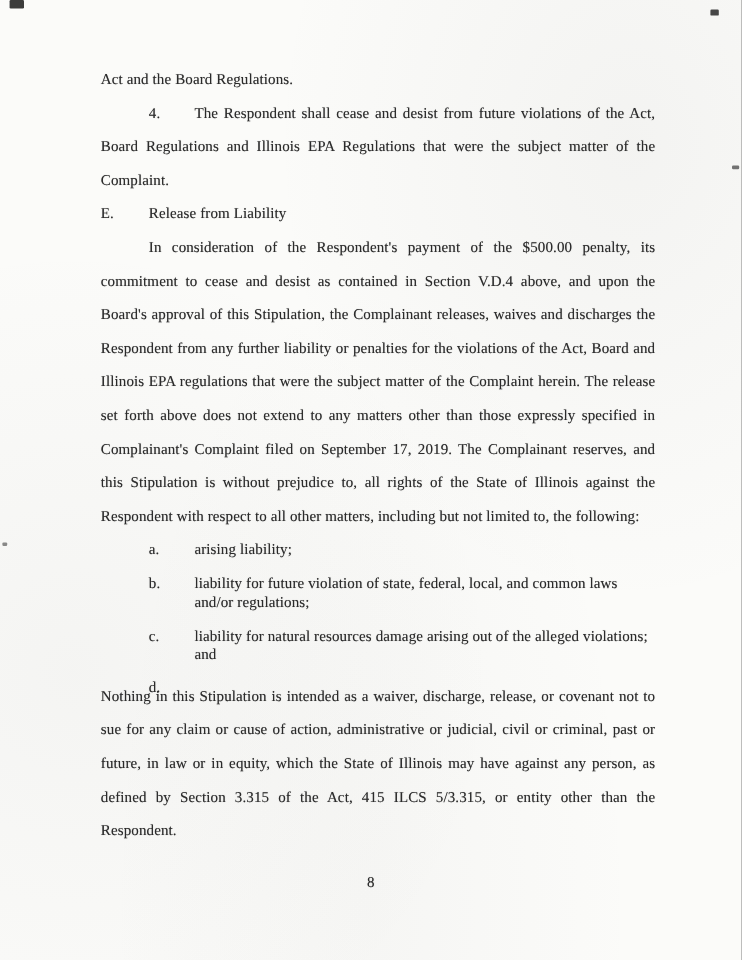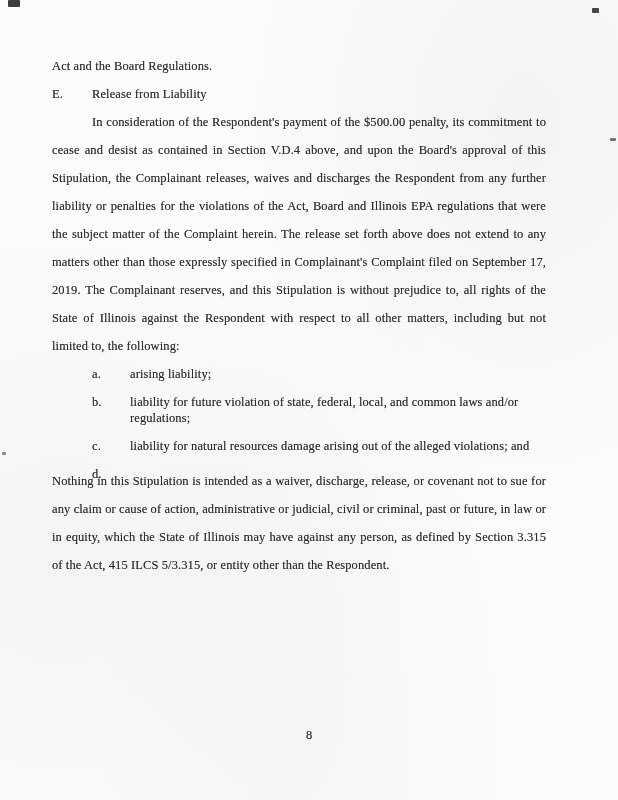--- a/index.html
+++ b/index.html
@@ -18,21 +18,21 @@
     color: #2b2b2b;
   }
   .scan-speck { position: absolute; background: #1a1a1a; border-radius: 1px; }
   .speck-1 { left: 8px;  top: 0;    width: 12px; height: 7px; opacity: .85; }
   .speck-2 { left: 592px; top: 8px; width: 7px;  height: 5px; opacity: .8; }
   .speck-3 { left: 610px; top: 138px; width: 6px; height: 3px; opacity: .6; }
   .speck-4 { left: 2px;  top: 452px; width: 4px; height: 3px; opacity: .5; }
 
   .content {
     position: absolute;
-    left: 52px;
+    left: 84px;
     right: 72px;
     top: 52px;
     font-size: 12.5px;
     line-height: 28px;
     text-shadow: 0 0 0.6px rgba(70,70,70,0.55);
     letter-spacing: 0.1px;
   }
 
   p { margin: 0; }
   .para { text-align: justify; }
@@ -74,20 +74,21 @@
 
   <div class="scan-speck speck-1"></div>
   <div class="scan-speck speck-2"></div>
   <div class="scan-speck speck-3"></div>
   <div class="scan-speck speck-4"></div>
 
   <div class="content">
 
     <p class="para">Act and the Board Regulations.</p>
 
+    <p class="numbered-item"><span class="item-num">4.</span><span>The Respondent shall cease and desist from future violations of the Act, Board Regulations and Illinois EPA Regulations that were the subject matter of the Complaint.</span></p>
 
     <p class="section-heading"><span class="heading-num">E.</span><span>Release from Liability</span></p>
 
     <p class="para indent">In consideration of the Respondent's payment of the $500.00 penalty, its commitment to cease and desist as contained in Section V.D.4 above, and upon the Board's approval of this Stipulation, the Complainant releases, waives and discharges the Respondent from any further liability or penalties for the violations of the Act, Board and Illinois EPA regulations that were the subject matter of the Complaint herein. The release set forth above does not extend to any matters other than those expressly specified in Complainant's Complaint filed on September 17, 2019.  The Complainant reserves, and this Stipulation is without prejudice to, all rights of the State of Illinois against the Respondent with respect to all other matters, including but not limited to, the following:</p>
 
     <div class="sublist">
       <div class="subitem"><span class="sub-label">a.</span><span>arising liability;</span></div>
       <div class="subitem"><span class="sub-label">b.</span><span>liability for future violation of state, federal, local, and common laws and/or regulations;</span></div>
       <div class="subitem"><span class="sub-label">c.</span><span>liability for natural resources damage arising out of the alleged violations; and</span></div>
       <div class="subitem"><span class="sub-label">d.</span></div>

